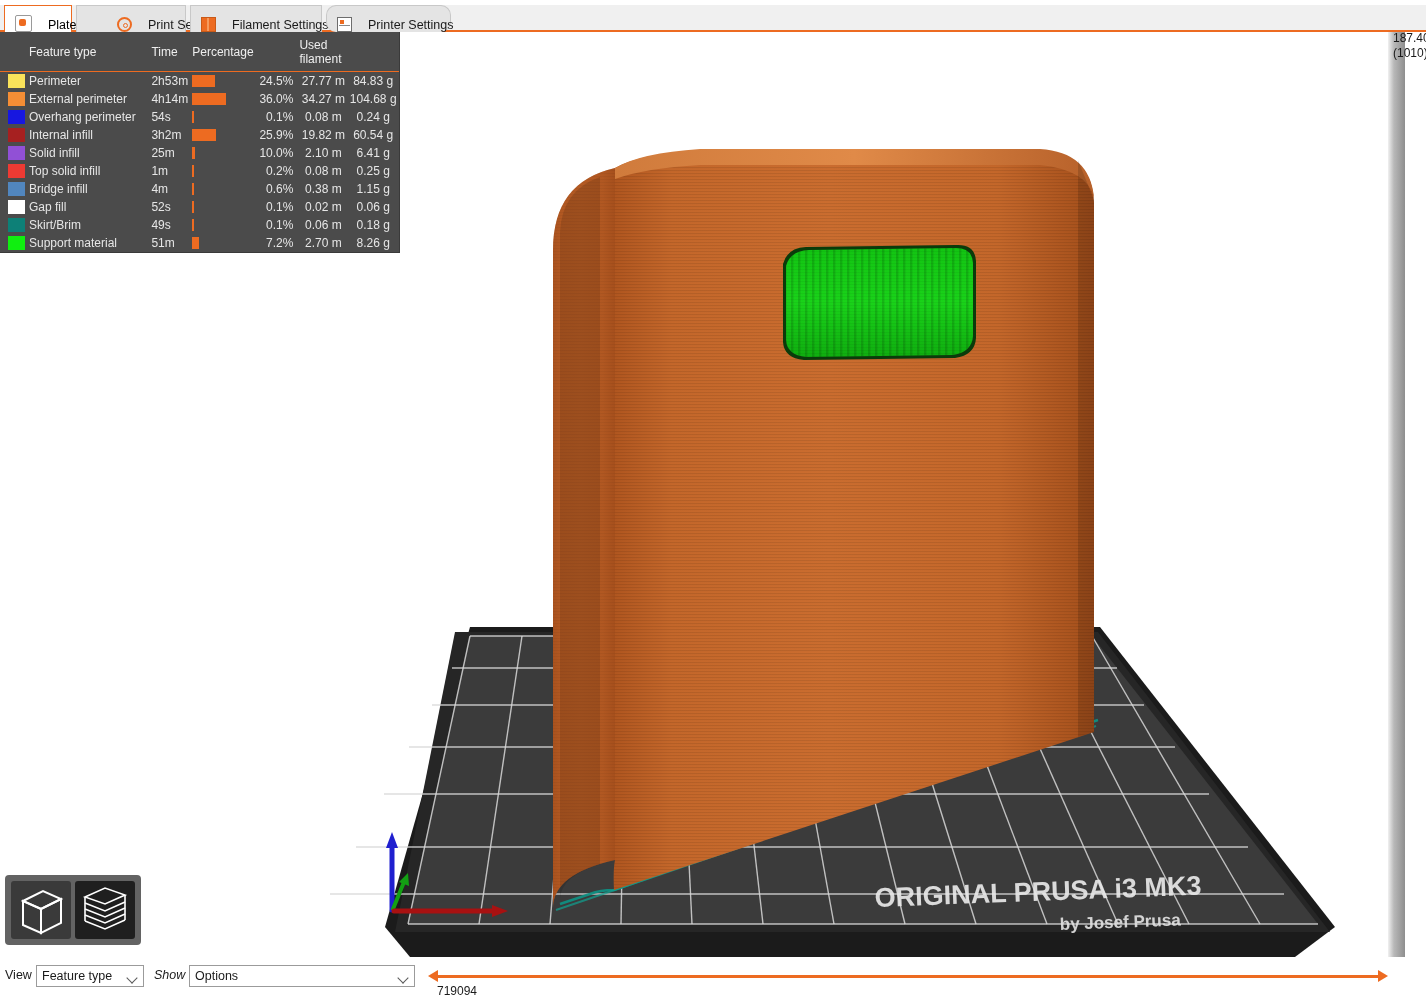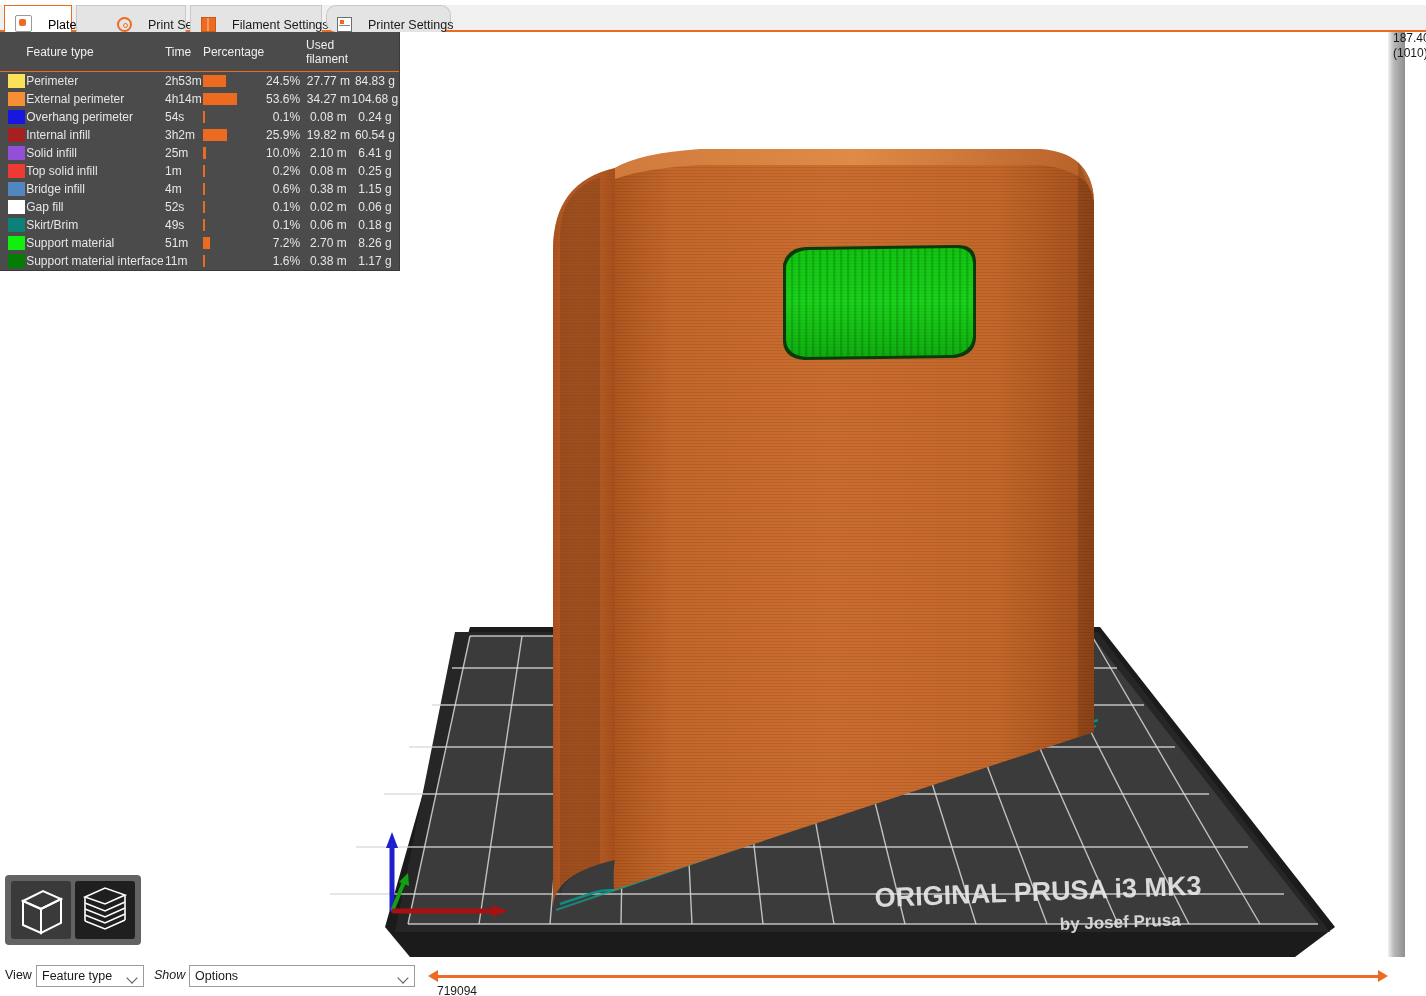--- a/index.html
+++ b/index.html
@@ -517,21 +517,21 @@
             </tr>
             <tr>
               <td class="col-swatch">
                 <span class="swatch" style="background: rgb(245, 142, 53);"></span>
               </td>
               <td class="col-name">External perimeter</td>
               <td class="col-time">4h14m</td>
               <td class="col-bar">
                 <span class="pctbar" style="width: 34px;"></span>
               </td>
-              <td class="col-pct">53.6%</td>
+              <td class="col-pct">36.0%</td>
               <td class="col-len">34.27 m</td>
               <td class="col-wt">104.68 g</td>
             </tr>
             <tr>
               <td class="col-swatch">
                 <span class="swatch" style="background: rgb(23, 23, 224);"></span>
               </td>
               <td class="col-name">Overhang perimeter</td>
               <td class="col-time">54s</td>
               <td class="col-bar">
@@ -624,33 +624,20 @@
                 <span class="swatch" style="background: rgb(16, 239, 16);"></span>
               </td>
               <td class="col-name">Support material</td>
               <td class="col-time">51m</td>
               <td class="col-bar">
                 <span class="pctbar" style="width: 7px;"></span>
               </td>
               <td class="col-pct">7.2%</td>
               <td class="col-len">2.70 m</td>
               <td class="col-wt">8.26 g</td>
-            </tr>
-            <tr>
-              <td class="col-swatch">
-                <span class="swatch" style="background: rgb(3, 125, 3);"></span>
-              </td>
-              <td class="col-name">Support material interface</td>
-              <td class="col-time">11m</td>
-              <td class="col-bar">
-                <span class="pctbar" style="width: 2px;"></span>
-              </td>
-              <td class="col-pct">1.6%</td>
-              <td class="col-len">0.38 m</td>
-              <td class="col-wt">1.17 g</td>
             </tr>
           </tbody>
       </table>
 
     </div>
 
     <div class="viewtoolbar">
       <div class="viewbtn">
         <svg width="60" height="58" viewBox="0 0 60 58">
           <g stroke="#ffffff" stroke-width="2" fill="none">

